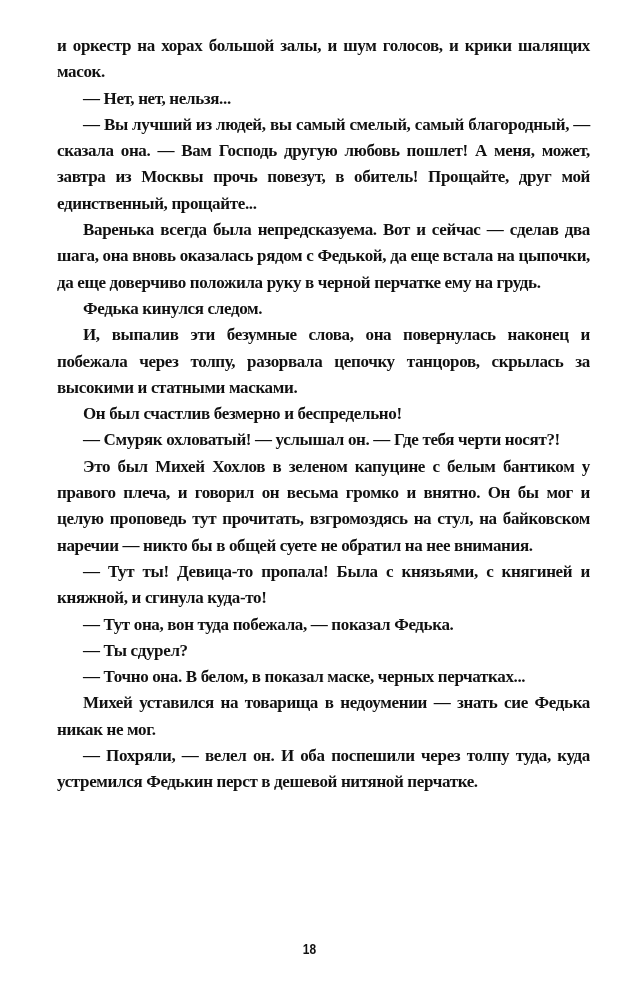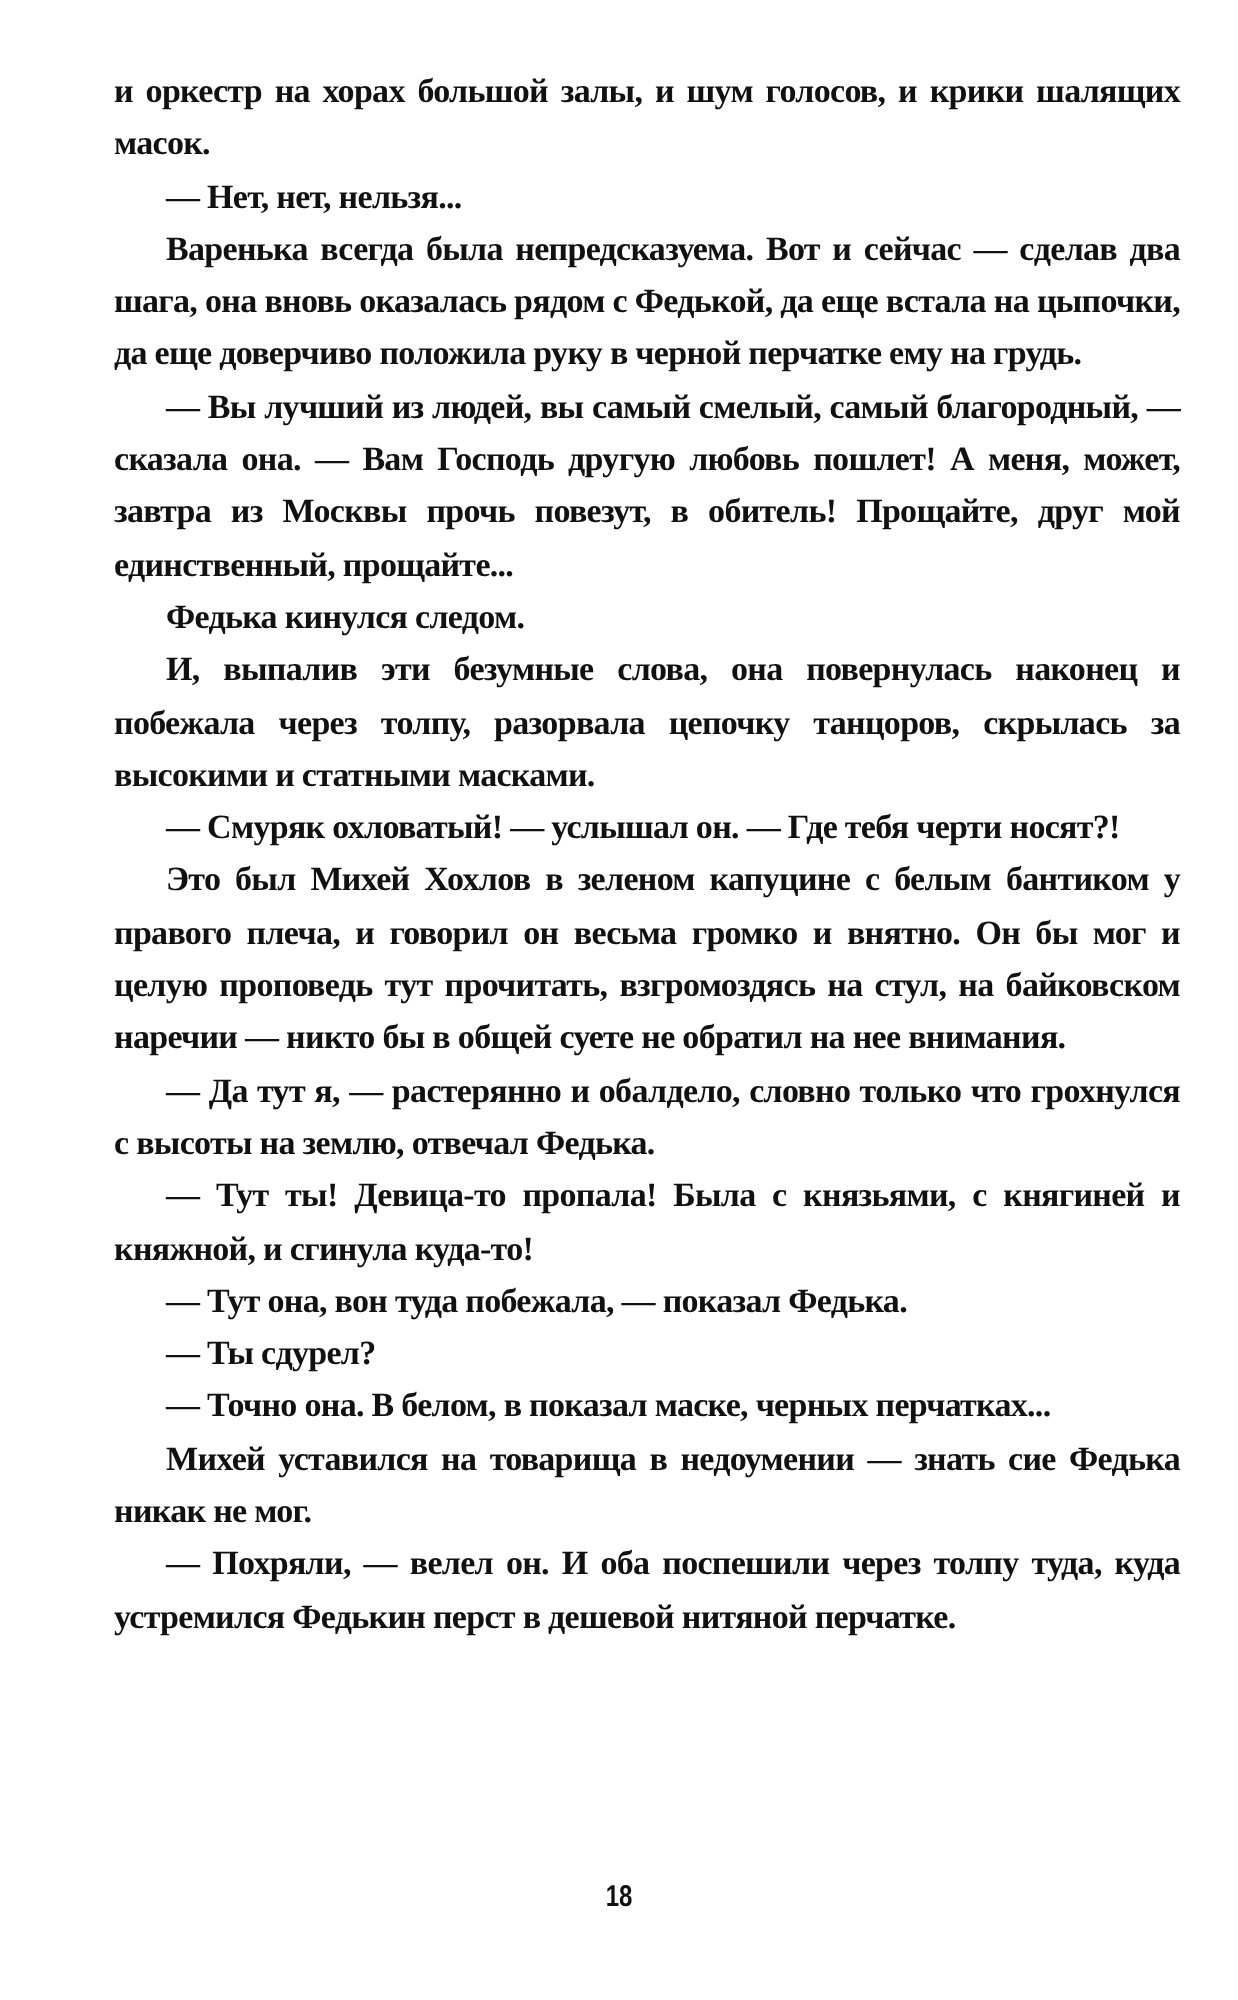--- a/index.html
+++ b/index.html
@@ -34,27 +34,27 @@
     color: #111111;
     transform: scaleX(0.8);
   }
 </style>
 </head>
 <body>
 
 <div class="page">
   <p class="">и оркестр на хорах большой залы, и шум голосов, и крики шалящих масок.</p>
   <p class="indent">— Нет, нет, нельзя...</p>
+  <p class="indent">— Вы лучший из людей, вы самый смелый, самый благородный, — сказала она. — Вам Господь другую любовь пошлет! А меня, может, завтра из Москвы прочь повезут, в обитель! Прощайте, друг мой единственный, прощайте...</p>
   <p class="indent">Варенька всегда была непредсказуема. Вот и сейчас — сделав два шага, она вновь оказалась рядом с Федькой, да еще встала на цыпочки, да еще доверчиво положила руку в черной перчатке ему на грудь.</p>
-  <p class="indent">— Вы лучший из людей, вы самый смелый, самый благородный, — сказала она. — Вам Господь другую любовь пошлет! А меня, может, завтра из Москвы прочь повезут, в обитель! Прощайте, друг мой единственный, прощайте...</p>
   <p class="indent">Федька кинулся следом.</p>
   <p class="indent">И, выпалив эти безумные слова, она повернулась наконец и побежала через толпу, разорвала цепочку танцоров, скрылась за высокими и статными масками.</p>
+  <p class="indent">Он был счастлив безмерно и беспредельно!</p>
   <p class="indent">— Смуряк охловатый! — услышал он. — Где тебя черти носят?!</p>
   <p class="indent">Это был Михей Хохлов в зеленом капуцине с белым бантиком у правого плеча, и говорил он весьма громко и внятно. Он бы мог и целую проповедь тут прочитать, взгромоздясь на стул, на байковском наречии — никто бы в общей суете не обратил на нее внимания.</p>
-  <p class="indent">— Да тут я, — растерянно и обалдело, словно только что грохнулся с высоты на землю, отвечал Федька.</p>
   <p class="indent">— Тут ты! Девица-то пропала! Была с князьями, с княгиней и княжной, и сгинула куда-то!</p>
   <p class="indent">— Тут она, вон туда побежала, — показал Федька.</p>
   <p class="indent">— Ты сдурел?</p>
   <p class="indent">— Точно она. В белом, в показал маске, черных перчатках...</p>
   <p class="indent">Михей уставился на товарища в недоумении — знать сие Федька никак не мог.</p>
   <p class="indent">— Похряли, — велел он. И оба поспешили через толпу туда, куда устремился Федькин перст в дешевой нитяной перчатке.</p>
 </div>
 
 <div class="page-number">18</div>
 

